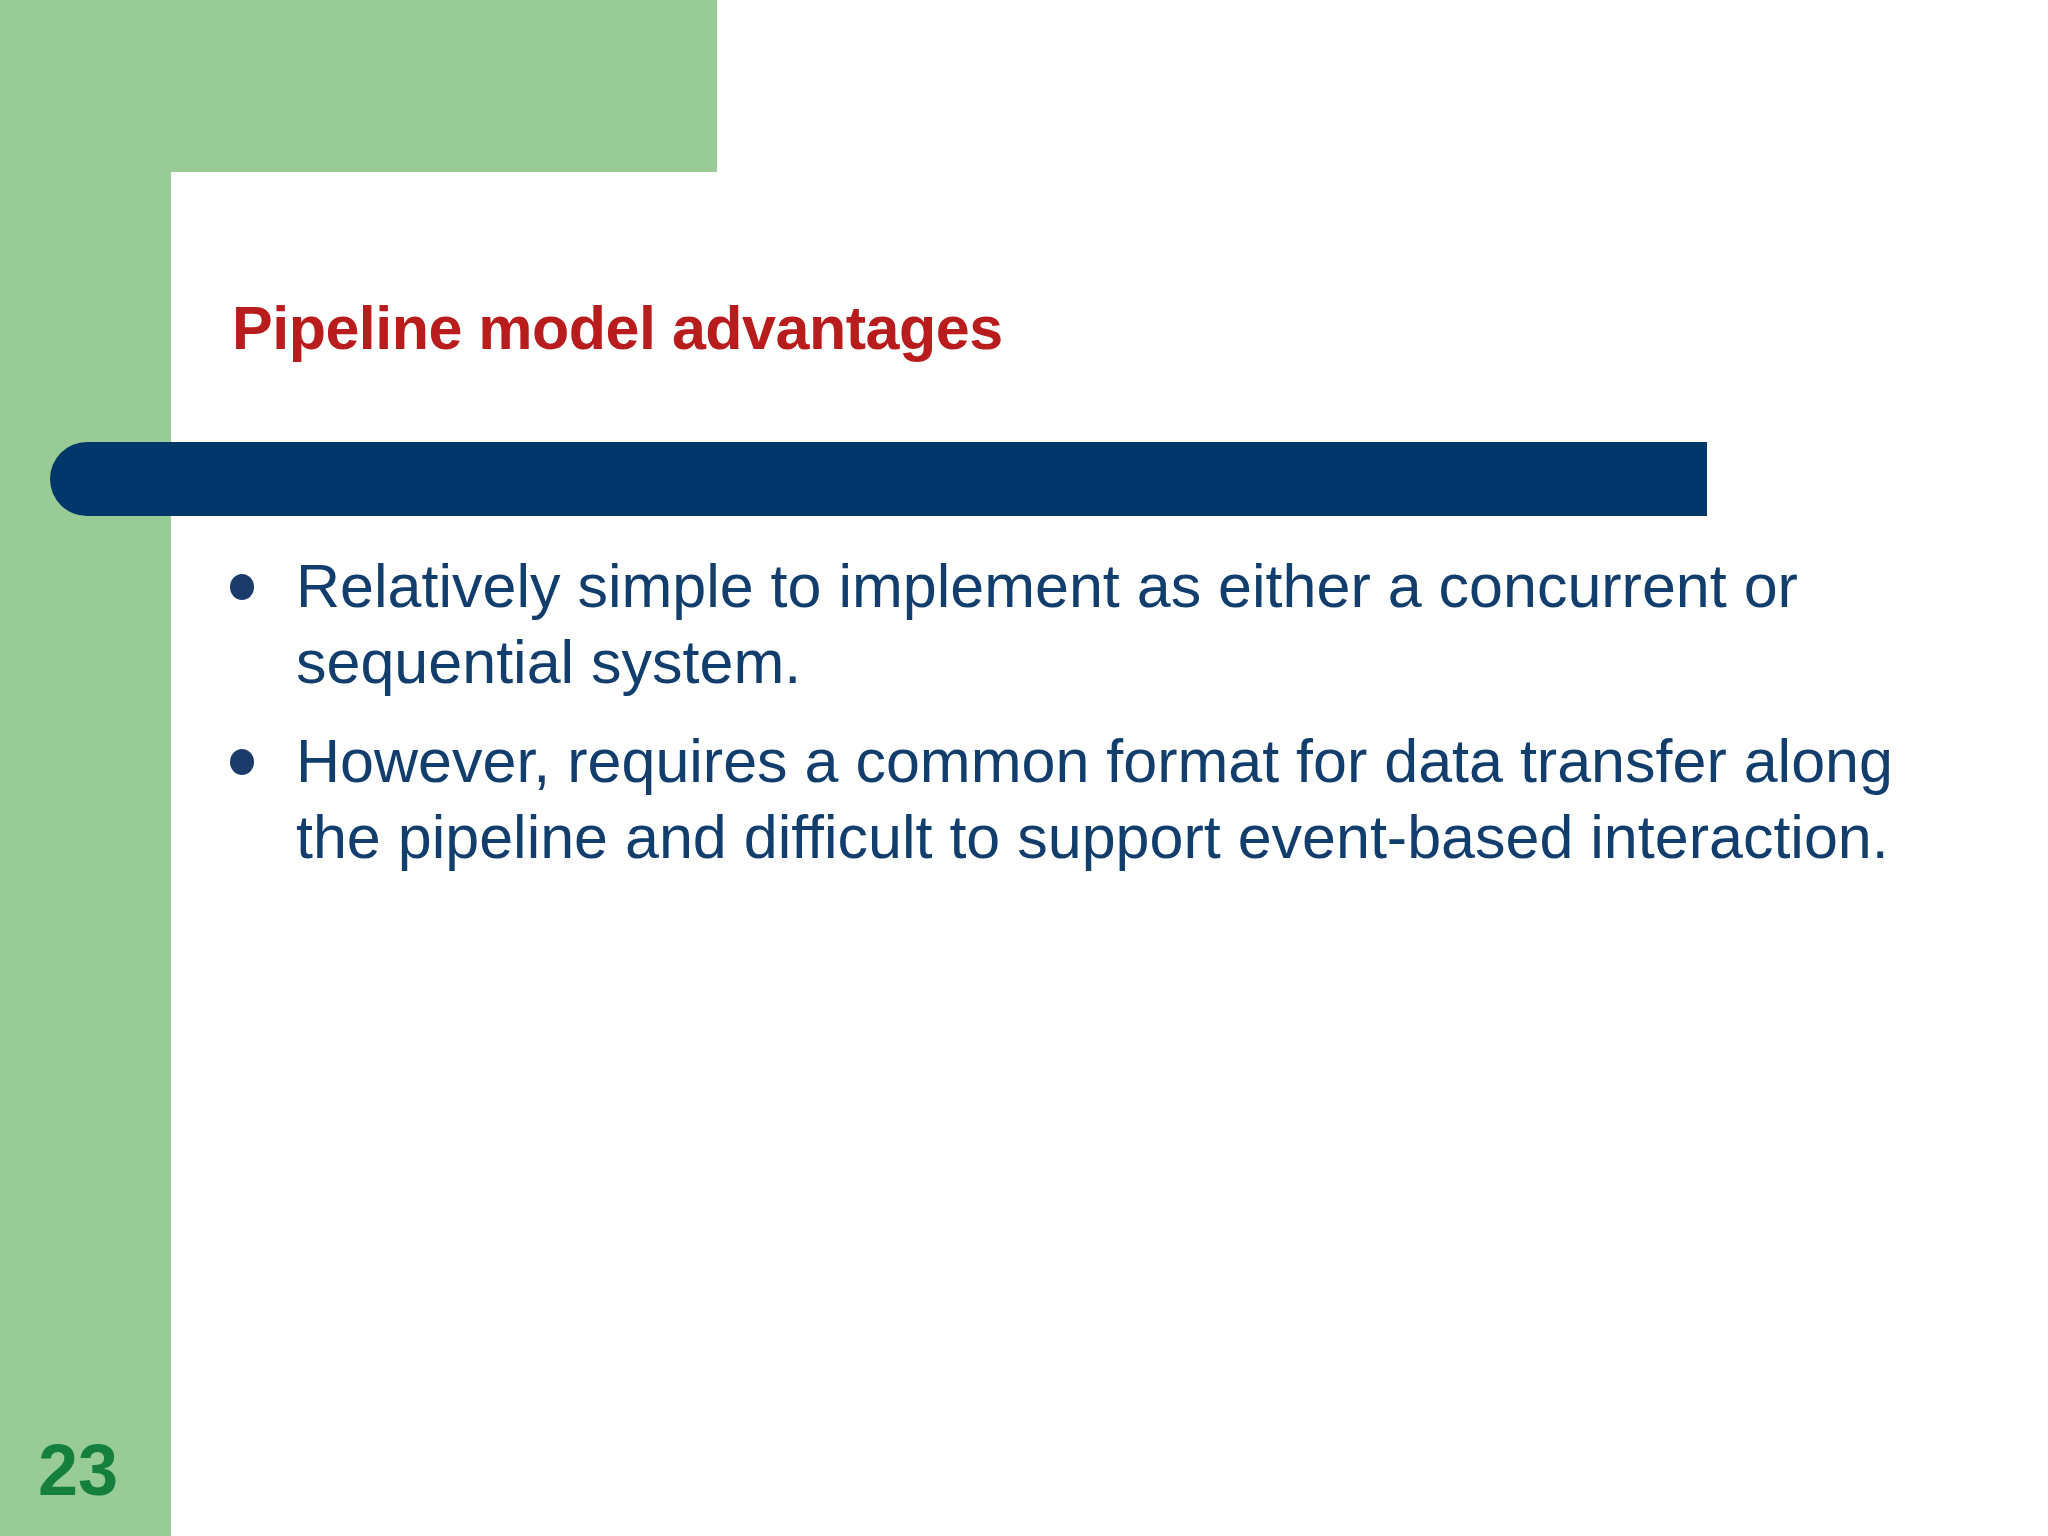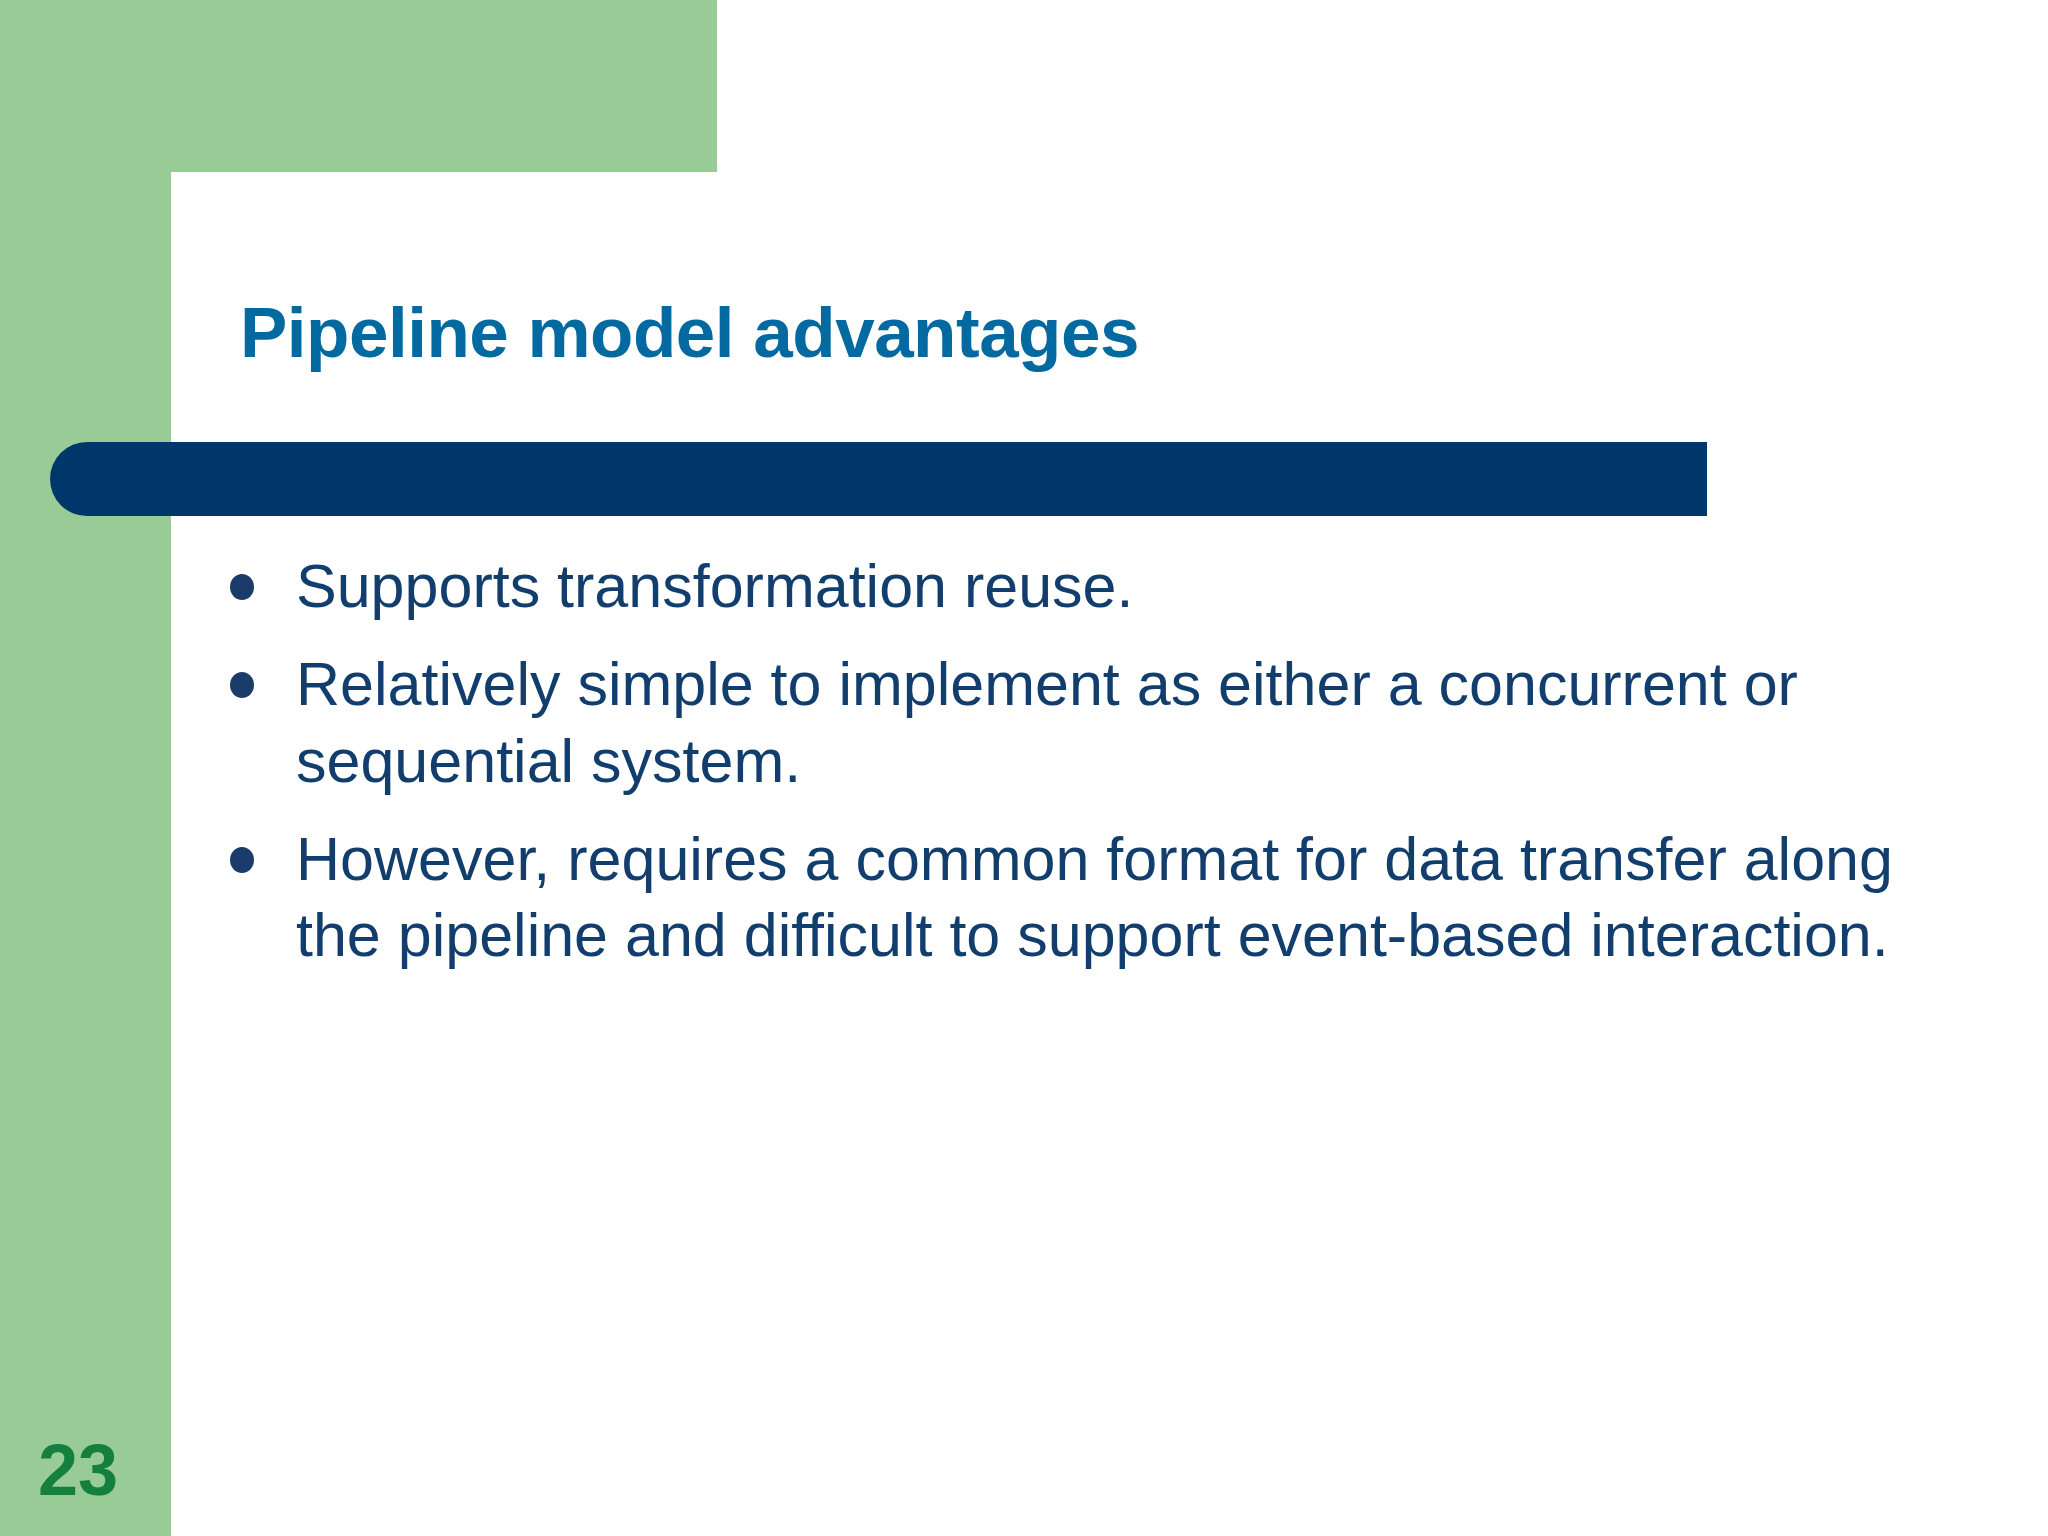--- a/index.html
+++ b/index.html
@@ -60,26 +60,26 @@
     top: 442px;
     width: 1657px;
     height: 74px;
     background: #00376B;
     border-radius: 37px 0 0 37px;
   }
 
   
   .title {
     position: absolute;
-    left: 240px;
+    left: 232px;
     top: 296px;
     width: 1700px;
-    color: #0369a1;
+    color: #b91c1c;
     font-family: "Liberation Sans", sans-serif;
-    font-size: 71px;
+    font-size: 61px;
     font-weight: bold;
     line-height: 1.05;
     letter-spacing: -0.5px;
     white-space: nowrap;
   }
 
   
   .body {
     position: absolute;
     left: 218px;
@@ -137,24 +137,20 @@
   <div class="green-block"></div>
   <div class="green-column"></div>
   <div class="white-panel"></div>
 
   <div class="title">Pipeline model advantages</div>
 
   <div class="title-rule"></div>
 
   <div class="body">
 
-    <div class="bullet-row">
-      <span class="bullet-dot"></span>
-      <span class="bullet-text">Supports transformation reuse.</span>
-    </div>
 
 
 
     <div class="bullet-row">
       <span class="bullet-dot"></span>
       <span class="bullet-text">Relatively simple to implement as either a concurrent or sequential system.</span>
     </div>
 
     <div class="bullet-row">
       <span class="bullet-dot"></span>

